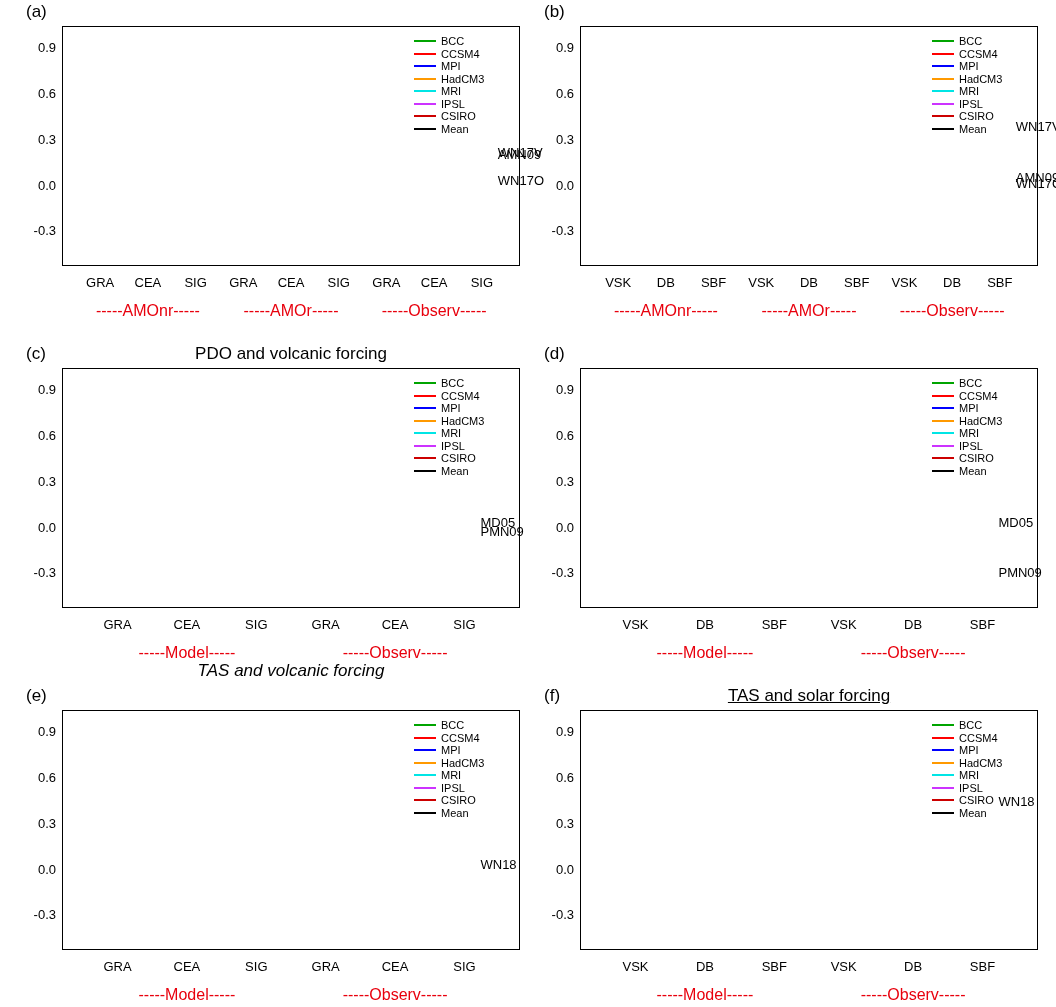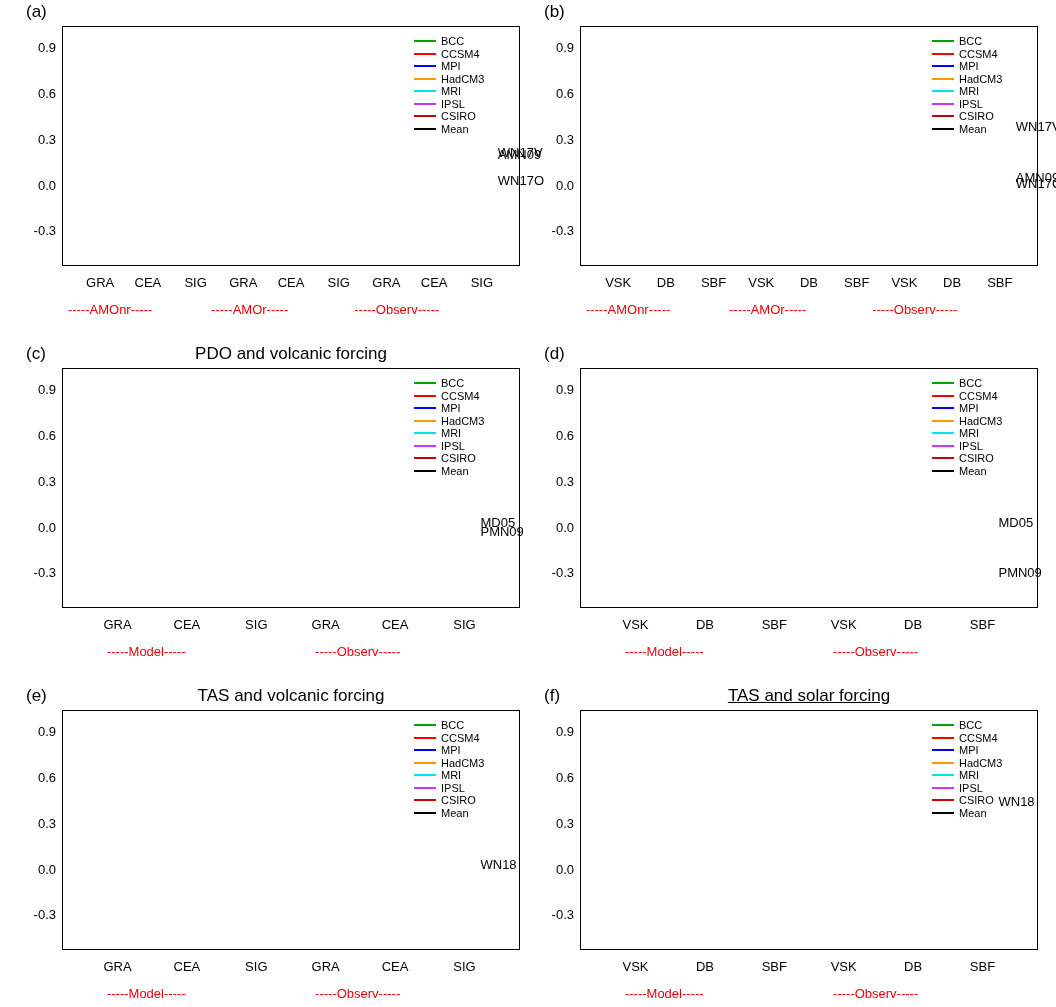--- a/index.html
+++ b/index.html
@@ -3,21 +3,21 @@
 <meta charset="utf-8">
 <style>
   html,body{margin:0;padding:0;background:#fff;}
   body{width:1056px;height:1007px;font-family:"Liberation Sans",sans-serif;color:#000;}
   #wrap{position:relative;width:1056px;height:1007px;}
   .ptitle{position:absolute;text-align:center;font-size:17px;color:#000;white-space:nowrap;}
   .plabel{position:absolute;font-size:17px;color:#000;}
   .axis-box{position:absolute;border:1.5px solid #000;box-sizing:border-box;background:#fff;}
   .tick-label{position:absolute;font-size:13px;color:#000;text-align:right;white-space:nowrap;}
   .xtick-label{position:absolute;font-size:13px;color:#000;text-align:center;white-space:nowrap;}
-  .grpline{position:absolute;font-size:13px;color:#e8000d;white-space:nowrap;letter-spacing:0px;}
+  .grpline{position:absolute;font-size:16px;color:#e8000d;text-align:center;white-space:nowrap;letter-spacing:0px;}
   .legend{position:absolute;font-size:11px;line-height:12.5px;}
   .legend .row{display:flex;align-items:center;height:12.5px;}
   .legend .swatch{width:22px;height:0;border-top:2px solid #000;margin-right:5px;}
   .legend .ltxt{font-size:11px;color:#000;}
   svg{position:absolute;left:0;top:0;overflow:visible;}
   .ann{position:absolute;font-size:13px;color:#000;white-space:nowrap;}
 </style>
 </head>
 <body>
 
@@ -621,21 +621,21 @@
         <span class="swatch" style="border-top-color: rgb(204, 0, 0);"></span>
         <span class="ltxt">CSIRO</span>
       </div>
       <div class="row">
         <span class="swatch" style="border-top-color: rgb(0, 0, 0);"></span>
         <span class="ltxt">Mean</span>
       </div>
     </div>
     <div class="axis-box" style="left: 62px; top: 710px; width: 458px; height: 240px;"></div>
     <div class="plabel" style="left: 26px; top: 686px;">(e)</div>
-    <div class="ptitle" style="left: 62px; top: 686px; width: 458px;">TAS and  volcanic forcing</div>
+    <div class="ptitle" style="left: 62px; top: 661px; width: 458px; font-style: italic;">TAS and  volcanic forcing</div>
     <div class="tick-label" style="left: 18px; top: 723.93px; width: 38px;">0.9</div>
     <div class="tick-label" style="left: 18px; top: 769.79px; width: 38px;">0.6</div>
     <div class="tick-label" style="left: 18px; top: 815.65px; width: 38px;">0.3</div>
     <div class="tick-label" style="left: 18px; top: 861.51px; width: 38px;">0.0</div>
     <div class="tick-label" style="left: 18px; top: 907.369px; width: 38px;">-0.3</div>
     <div class="xtick-label" style="left: 81.5152px; top: 959px; width: 72px;">GRA</div>
     <div class="xtick-label" style="left: 150.909px; top: 959px; width: 72px;">CEA</div>
     <div class="xtick-label" style="left: 220.303px; top: 959px; width: 72px;">SIG</div>
     <div class="xtick-label" style="left: 289.697px; top: 959px; width: 72px;">GRA</div>
     <div class="xtick-label" style="left: 359.091px; top: 959px; width: 72px;">CEA</div>

